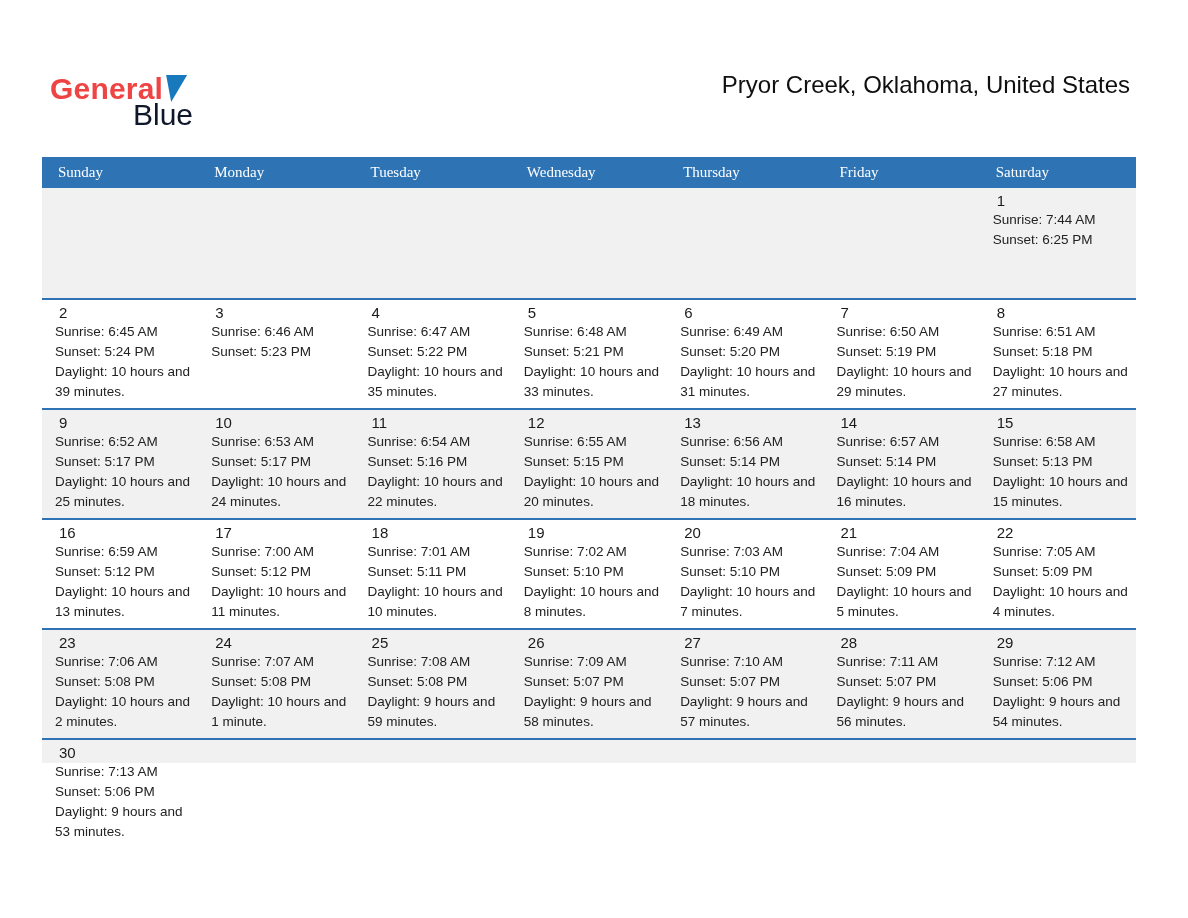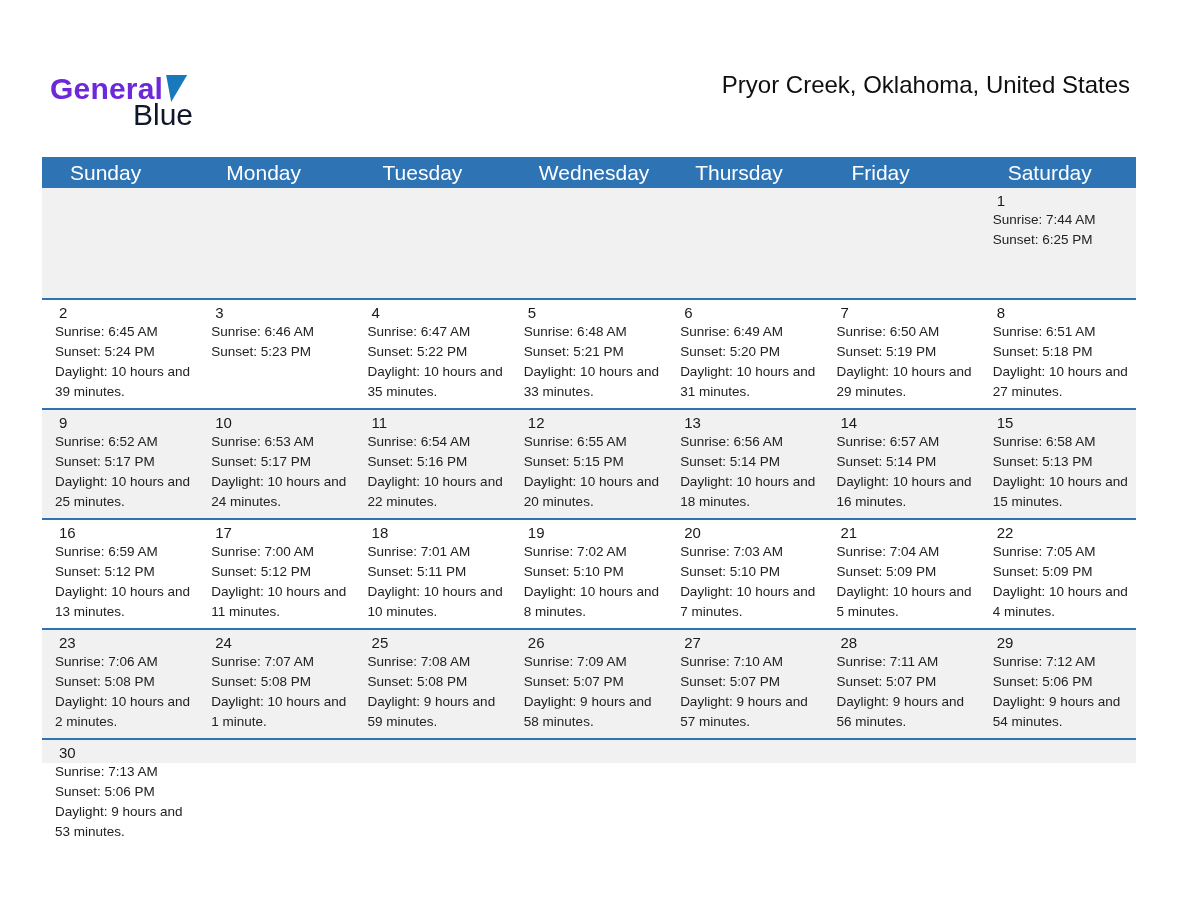--- a/index.html
+++ b/index.html
@@ -6,33 +6,33 @@
   html, body { background: #ffffff; }
   body {
     width: 1188px; height: 918px;
     position: relative;
     font-family: "Liberation Sans", sans-serif;
     overflow: hidden;
     color: #1a1a1a;
   }
   .logo { position: absolute; left: 50px; top: 72px; width: 200px; }
   .logo-top { display: flex; align-items: flex-start; }
-  .logo-general { font-size: 30px; font-weight: 700; color: #6d28d9; letter-spacing: 0.2px; }
+  .logo-general { font-size: 30px; font-weight: 700; color: #ef4444; letter-spacing: 0.2px; }
   .logo-triangle {
     width: 21px; height: 27px; margin-left: 3px; margin-top: 3px;
     background: #1879bd;
     clip-path: polygon(0 0, 100% 0, 24% 100%);
   }
   .logo-blue { font-size: 30px; font-weight: 400; color: #0f172a; margin-left: 83px; margin-top: -8px; }
   .header-titles { position: absolute; right: 58px; top: 58px; text-align: right; }
   .month-title { font-size: 40px; font-weight: 400; color: #141414; }
   .location { font-size: 24px; font-weight: 400; color: #0f0f0f; margin-top: 13px; }
   .calendar { position: absolute; left: 42px; top: 157px; width: 1094px; }
   .weekday-row { display: flex; background: #2e74b5; height: 31px; align-items: center; }
-  .weekday-cell { flex: 1 1 0; color: #ffffff; font-size: 21px; padding-left: 28px; overflow: hidden; white-space: nowrap; }
+  .weekday-cell { flex: 1 1 0; color: #ffffff; font-size: 15px; padding-left: 16px; overflow: hidden; white-space: nowrap; font-family: Liberation Serif, serif; }
   .week-row { display: flex; min-height: 110px; background: #ffffff; }
   .week-row.sep { border-top: 2px solid #2e74b5; }
   .week-row.alt { background: #f1f1f1; }
   .week-row.band {
     min-height: 106px;
     background: linear-gradient(to bottom, #f1f1f1 0px, #f1f1f1 23px, #ffffff 23px);
   }
   .day-cell { flex: 1 1 0; padding: 1px 6px 6px 13px; overflow: hidden; }
   .day-number { font-size: 15px; color: #1a1a1a; margin: 3px 0 1px 4px; }
   .day-detail { font-size: 13.5px; color: #222222; line-height: 20px; }

